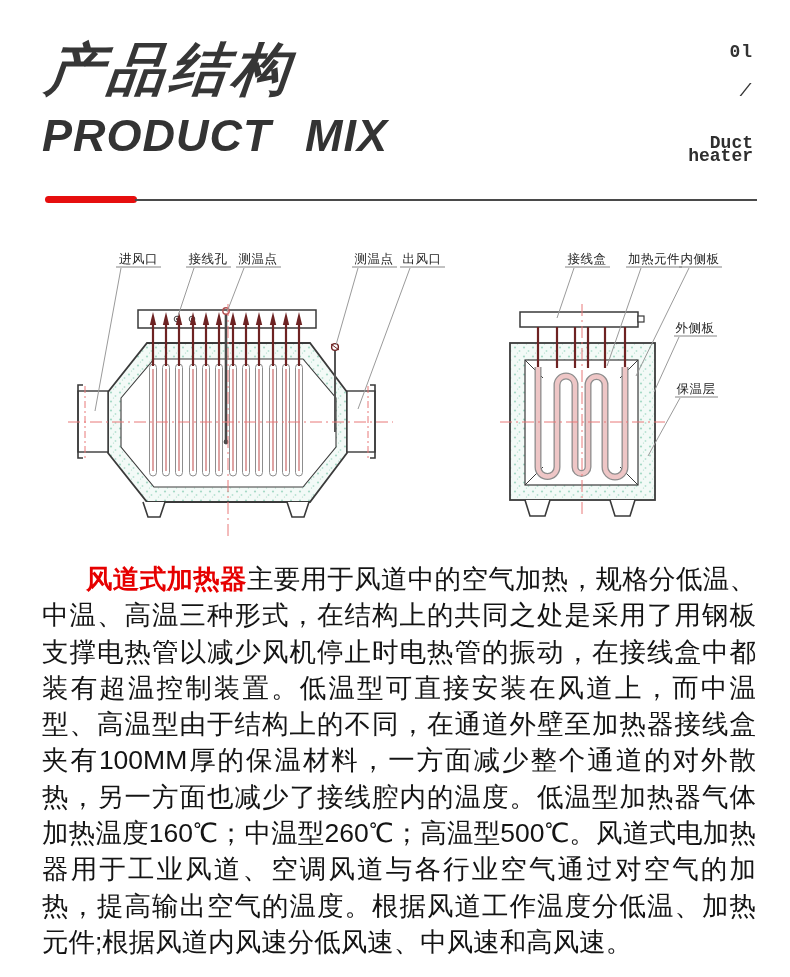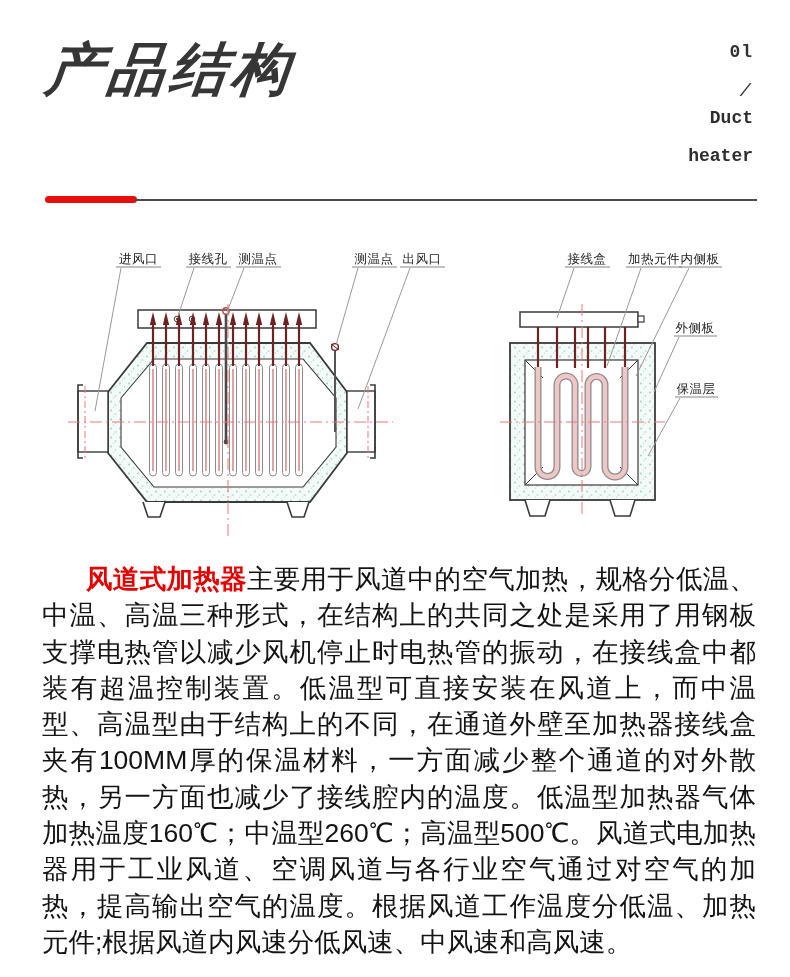--- a/index.html
+++ b/index.html
@@ -31,21 +31,21 @@
     font-size:18px; font-weight:700; color:#333333; letter-spacing:1px;
   }
   .corner .slash {
     position:absolute; right:2px; top:80px;
     font-size:19px; font-style:italic; color:#333333;
   }
   .corner .sub1, .corner .sub2 {
     position:absolute; right:0;
     font-size:18px; font-weight:700; color:#2e2e2e;
   }
-  .corner .sub1 { top:108px; }
+  .corner .sub1 { top:133px; }
   .corner .sub2 { top:146px; }
   .divider { position:absolute; left:45px; top:195px; width:712px; height:9px; }
   .divider .red-bar {
     position:absolute; left:0; top:1px; width:92px; height:7px;
     background:#e60e0e; border-radius:3.5px;
   }
   .divider .rule {
     position:absolute; left:90px; right:0; top:4px; height:1.6px;
     background:#4a4a4a;
   }
@@ -64,20 +64,21 @@
     word-break:break-all; text-justify:inter-character;
   }
   .desc .lead { color:#e60000; font-weight:700; }
 </style>
 </head>
 <body>
 
 <div class="page">
 
   <h1 class="title-cn">产品结构</h1>
+  <div class="title-en">PRODUCT MIX</div>
 
   <div class="corner">
     <div class="idx">0l</div>
     <div class="slash">/</div>
     <div class="sub1">Duct</div>
     <div class="sub2">heater</div>
   </div>
 
   <div class="divider">
     <span class="red-bar"></span>

